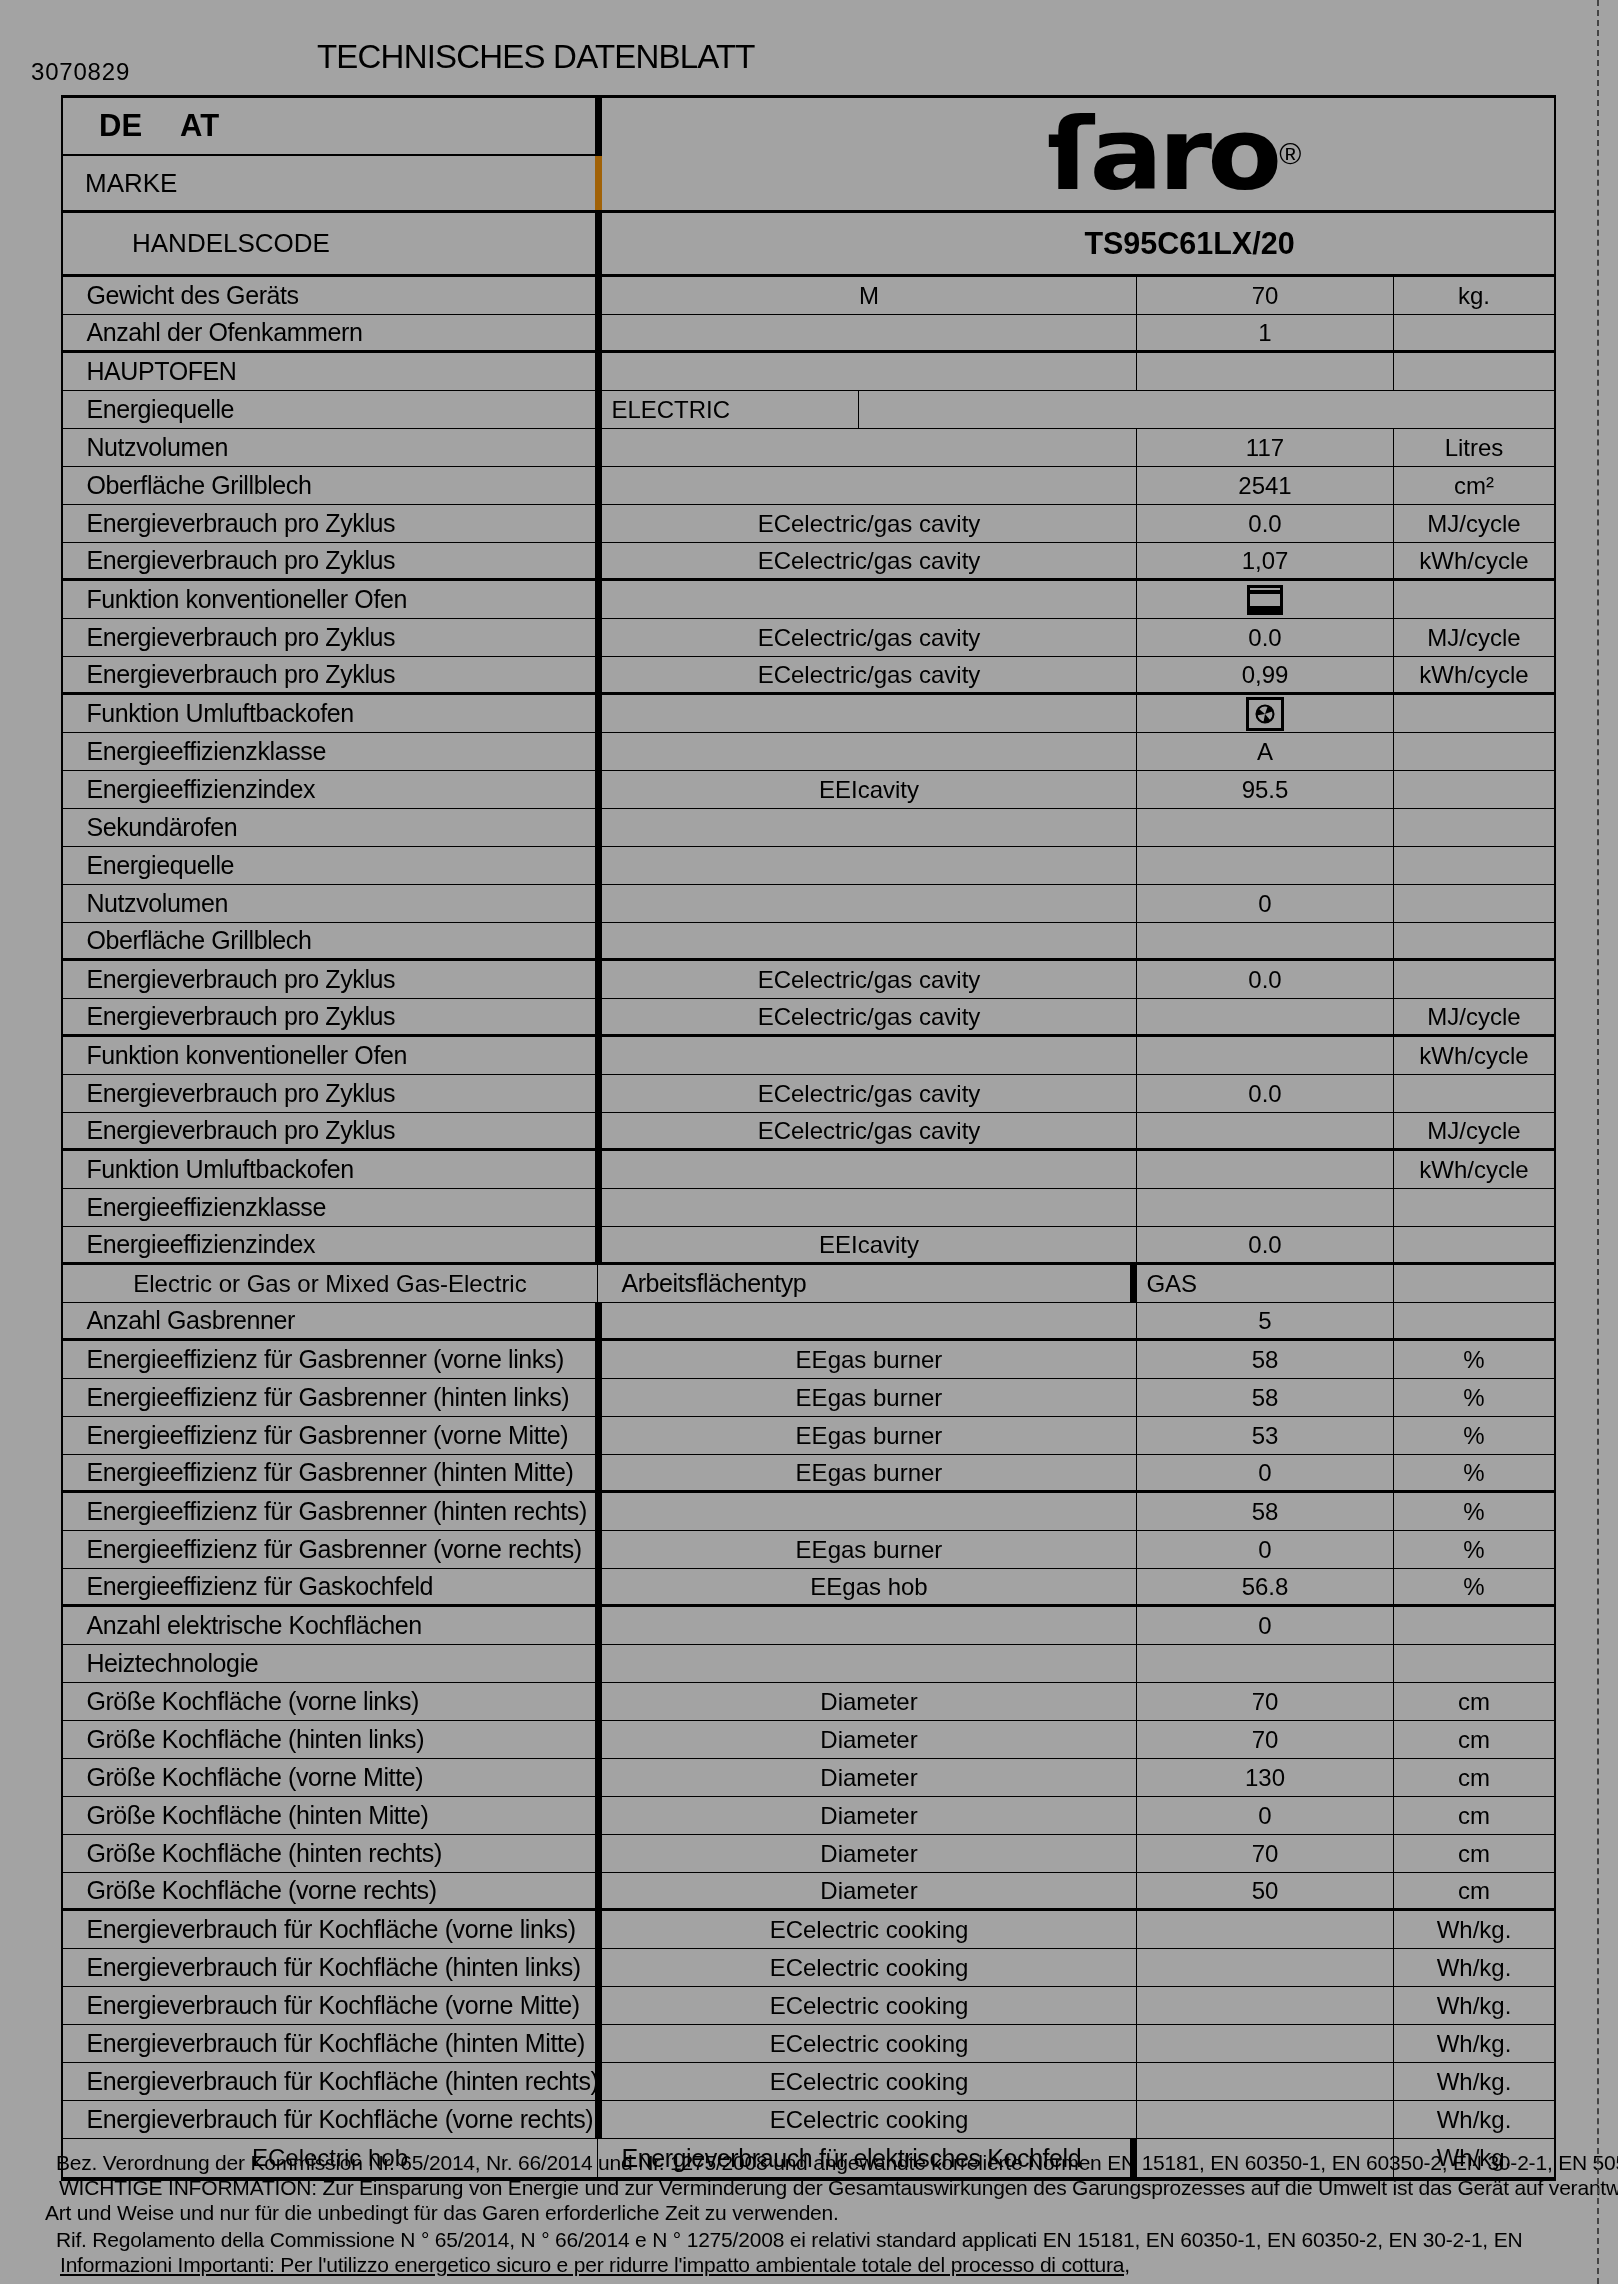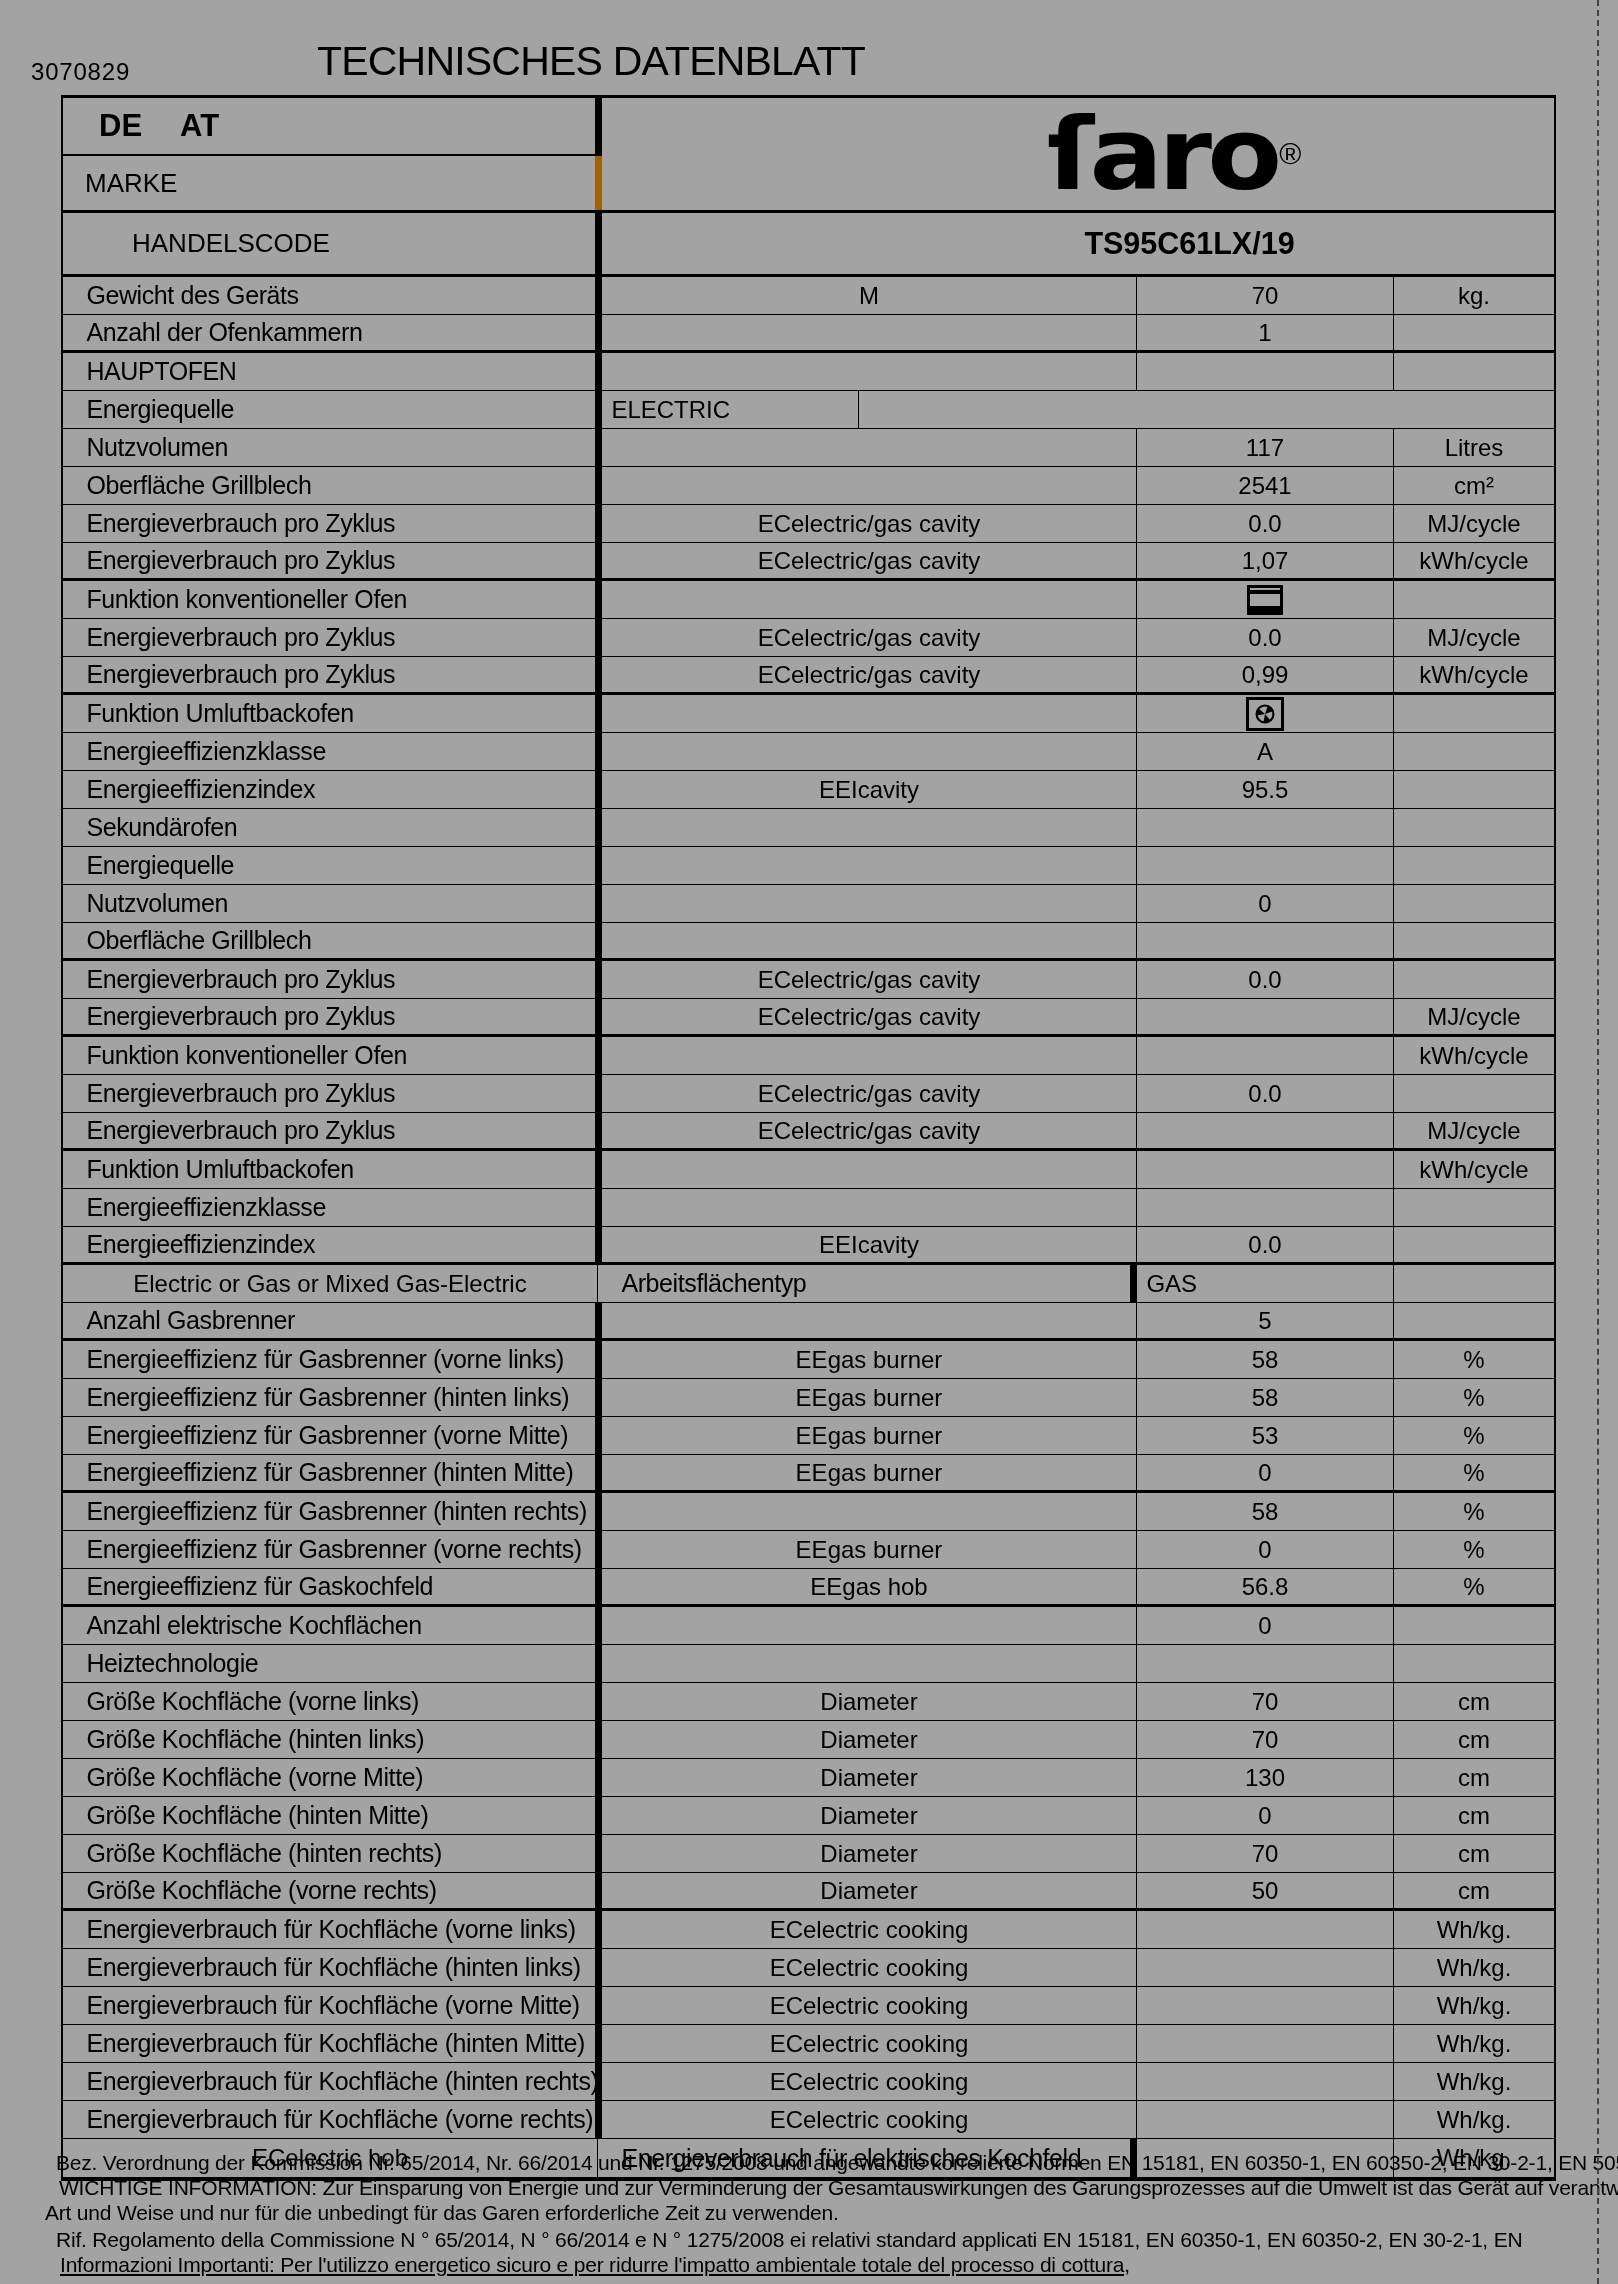--- a/index.html
+++ b/index.html
@@ -1,19 +1,19 @@
 <!DOCTYPE html>
 <html style="font-size:12.5px"><head>
 <meta charset="utf-8">
 <style>
   html,body{margin:0;padding:0;background:#e8e8e8;}
   .page{position:relative;width:1618px;height:2284px;background:#a3a3a3;color:#000;
         font-family:"Liberation Sans","DejaVu Sans",sans-serif;overflow:hidden;}
   .doc-number{position:absolute;left:31px;top:58px;font-size:24px;letter-spacing:0.8px;}
-  .page-title{position:absolute;left:317px;top:38px;font-size:41px;letter-spacing:-0.8px;white-space:nowrap;}
+  .page-title{position:absolute;left:317px;top:38px;font-size:33px;letter-spacing:-0.8px;white-space:nowrap;}
   .edge-dashed{position:absolute;left:1597px;top:0;height:2284px;width:0;border-left:2.3px dashed #444;}
 
   .sheet{position:absolute;left:61px;top:95px;width:1495px;box-sizing:border-box;
          border:2.3px solid #000;border-top-width:3.1px;border-bottom-width:4.7px;}
 
   
   .hdr{display:grid;grid-template-columns:539px 1fr;grid-template-rows:58px 54px;border-bottom:3.9px solid #000;}
   .hdr-lang{grid-column:1;grid-row:1;border-right:7px solid #000;border-bottom:2.3px solid #000;
             display:flex;align-items:center;padding-left:36px;font-weight:bold;font-size:31px;box-sizing:border-box;}
   .hdr-lang .lang2{margin-left:38px;}
@@ -75,21 +75,21 @@
       </div>
       <div class="hdr-marke">MARKE</div>
       <div class="hdr-logo">
         <span class="logo-text">ſaro</span>
           <span class="logo-reg">®</span>
       </div>
     </div>
 
     <div class="handels">
       <div class="handels-label">HANDELSCODE</div>
-      <div class="handels-value">TS95C61LX/19</div>
+      <div class="handels-value">TS95C61LX/20</div>
     </div>
 
     <div id="tbody">
         <div class="trow">
           <div class="cell c1">Gewicht des Geräts</div>
           <div class="cell c2">M</div>
           <div class="cell c3">70</div>
           <div class="cell c4">kg.</div>
         </div>
         <div class="trow hb">

